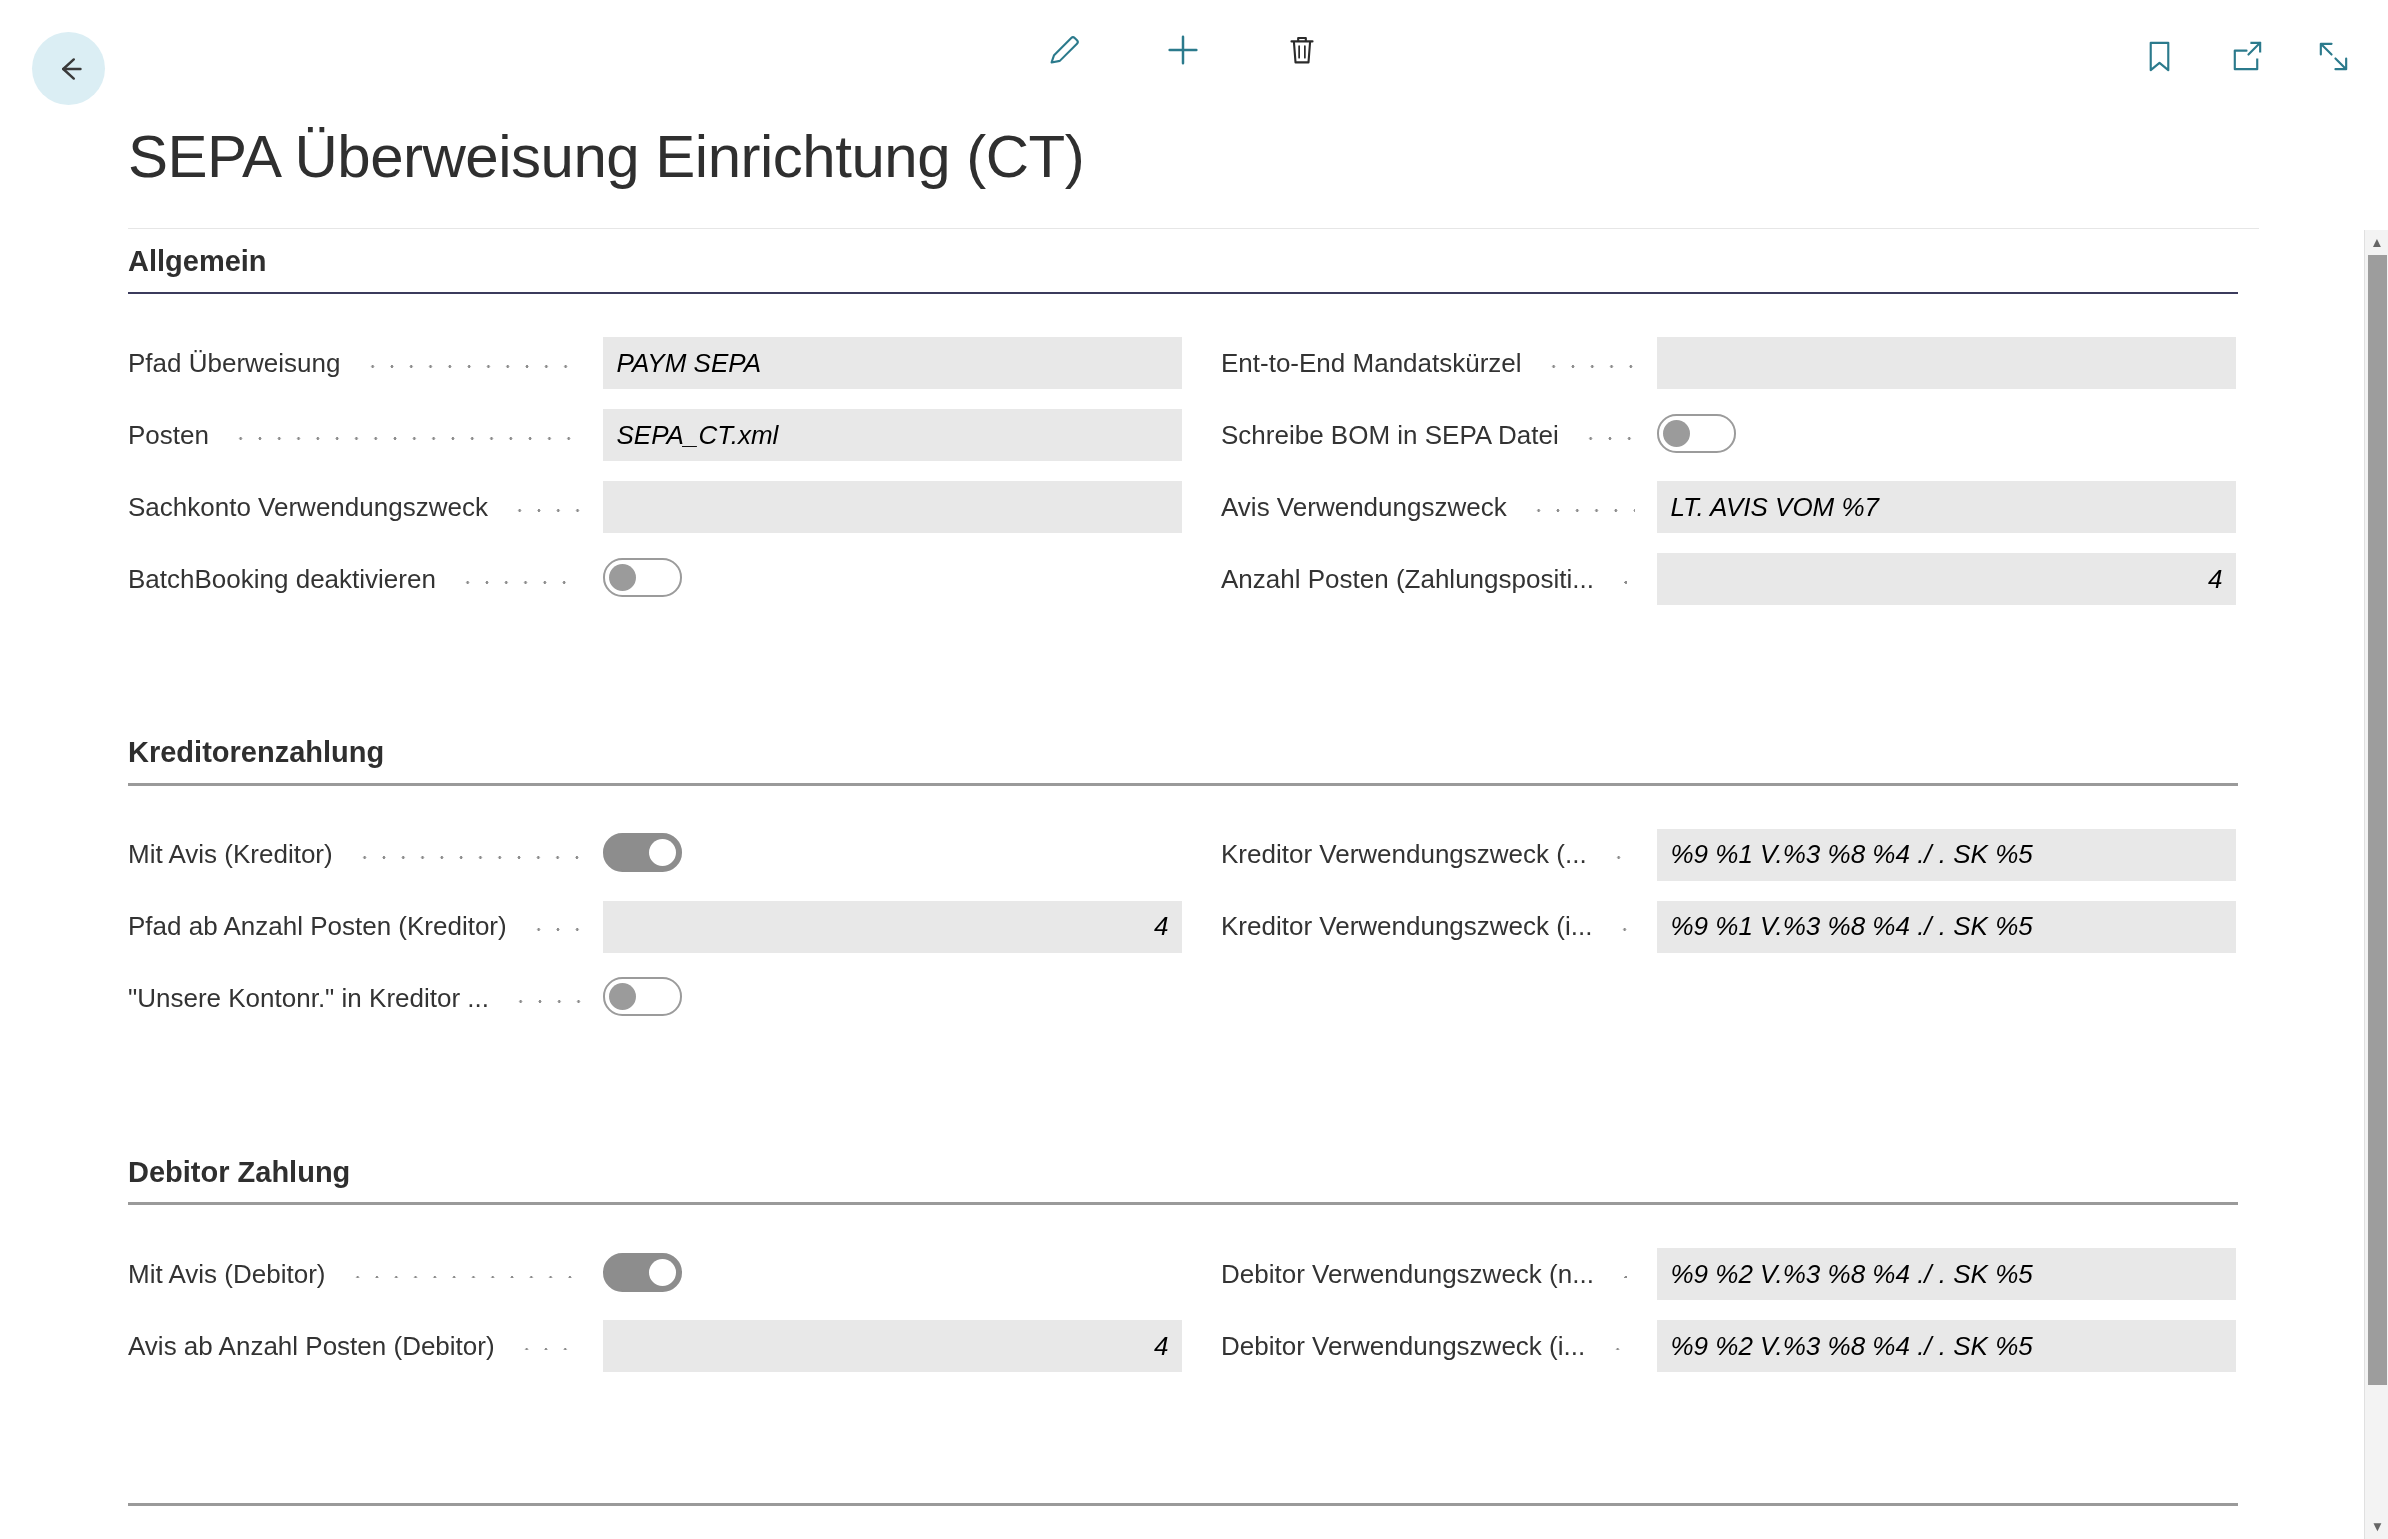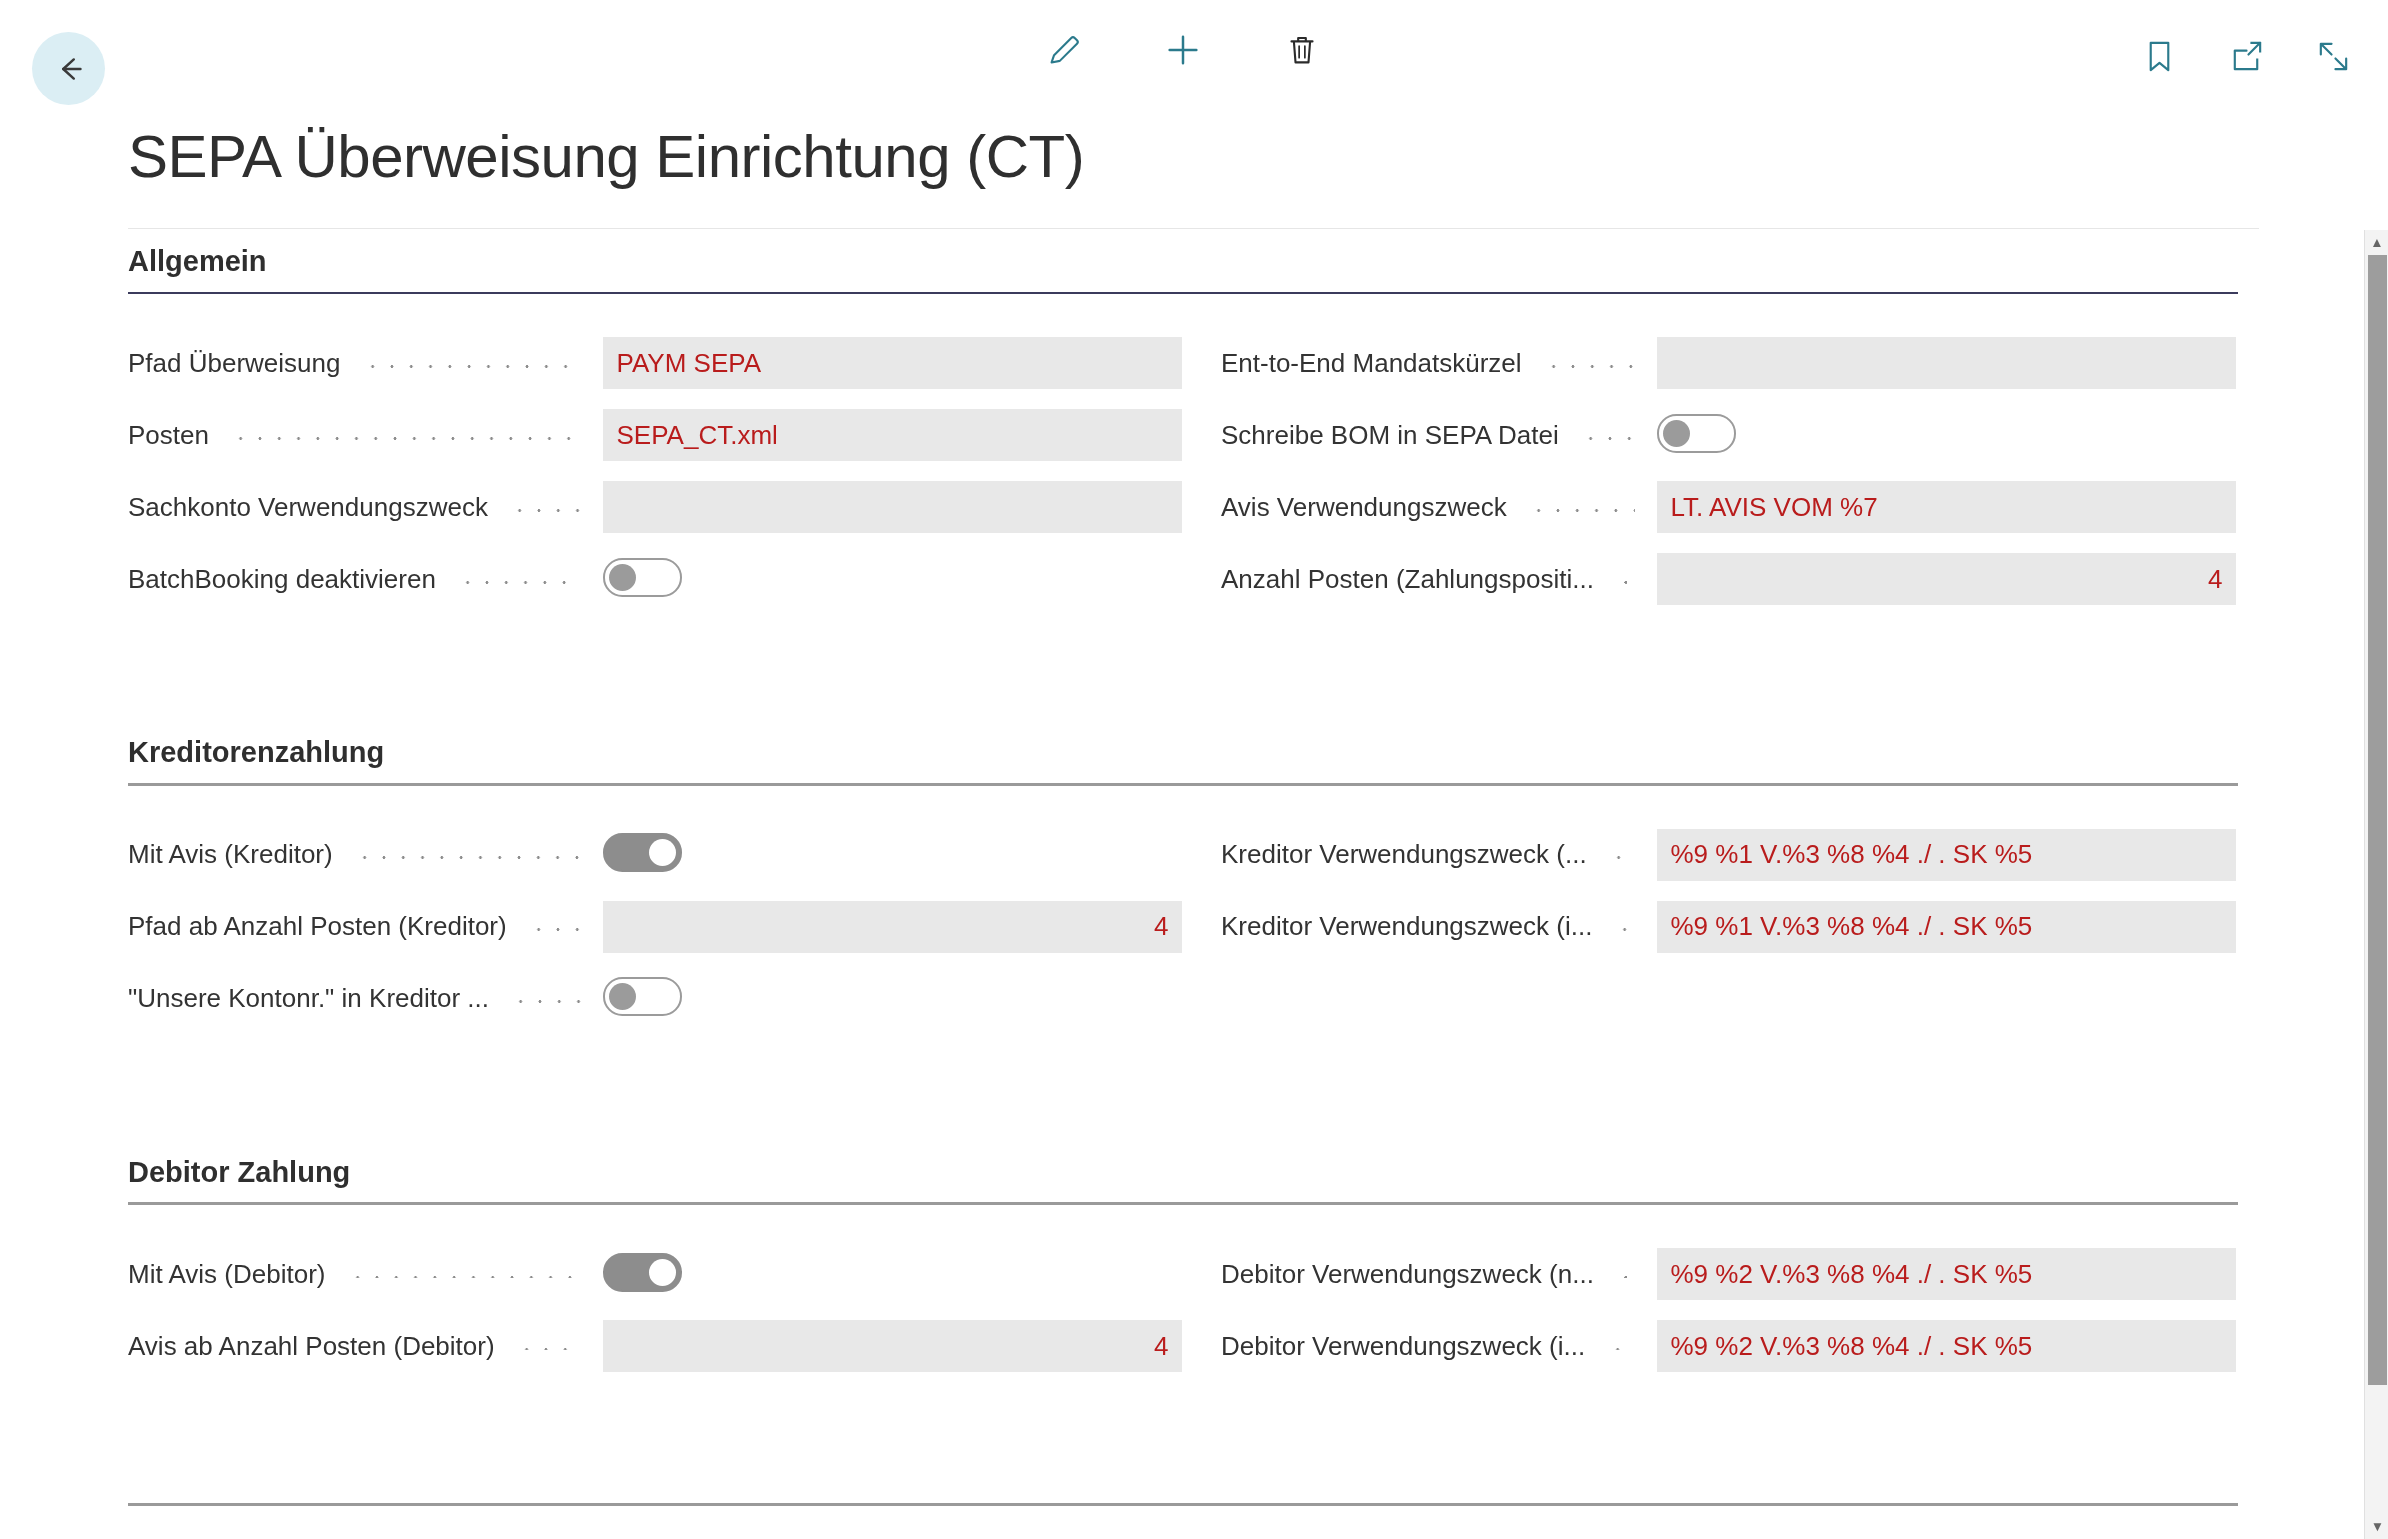--- a/index.html
+++ b/index.html
@@ -153,23 +153,24 @@
     flex: 0 0 579px;
     width: 579px;
   }
 
   .input {
     height: 52px;
     background: #e8e8e8;
     border: none;
     width: 579px;
     font-size: 26px;
-    color: #b91c1c;
+    color: #000000;
     padding: 0 13.5px;
     font-family: "Liberation Sans", sans-serif;
+    font-style: italic;
   }
   .input.numeric { text-align: right; }
   .input.empty { background: #e8e8e8; }
 
   
   .toggle {
     width: 79px;
     height: 39px;
     border-radius: 19.3px;
     background: #ffffff;

